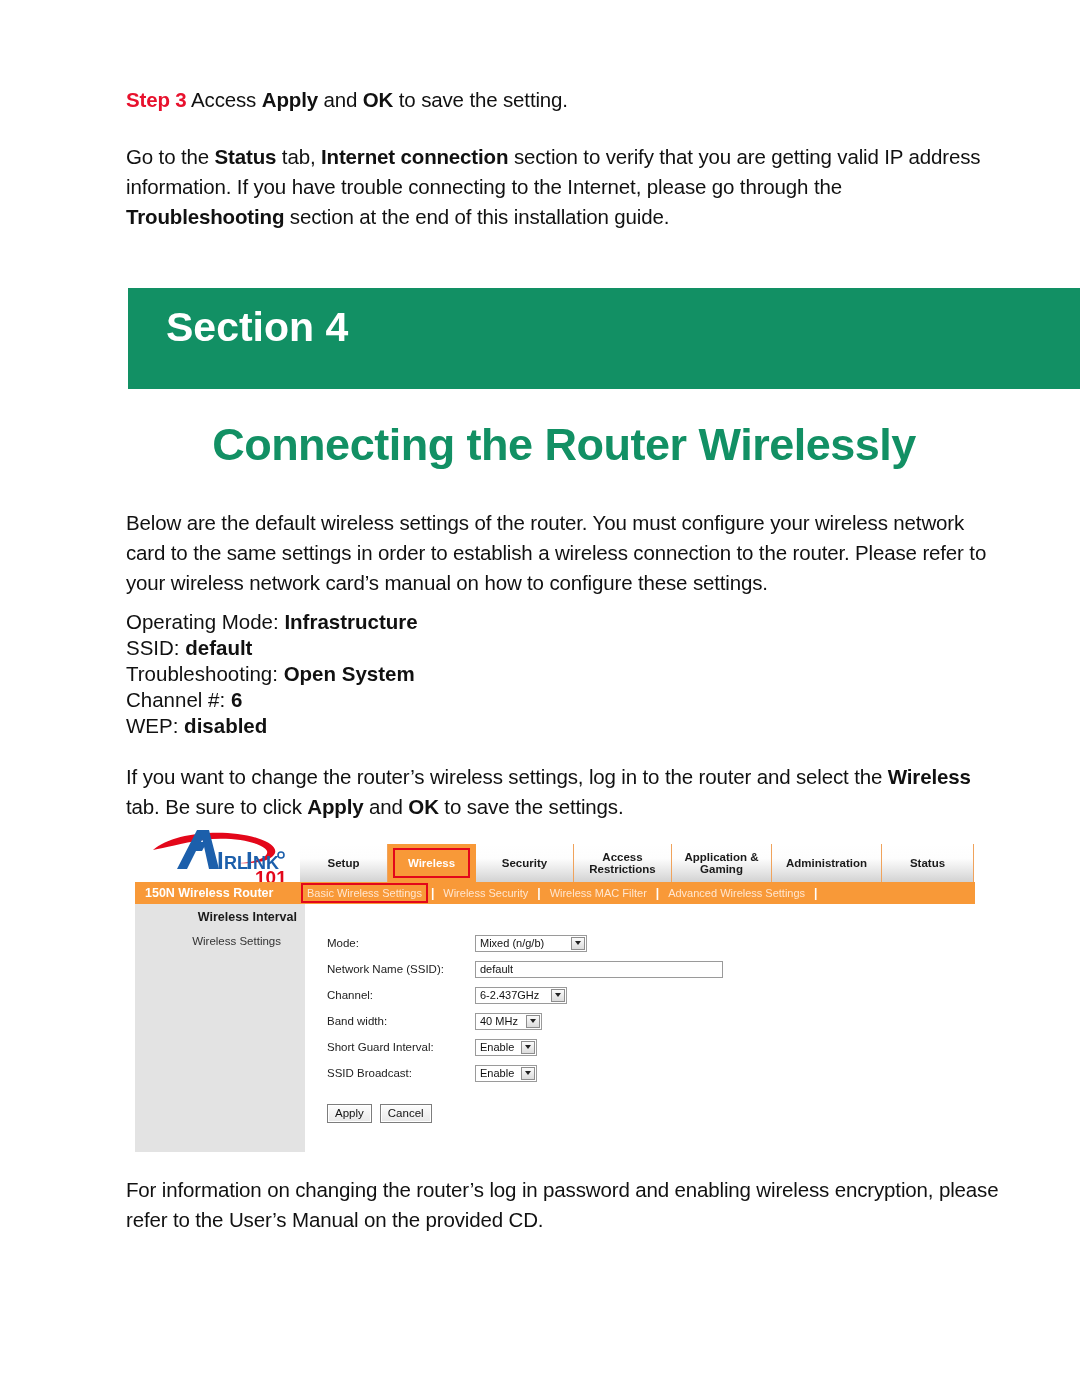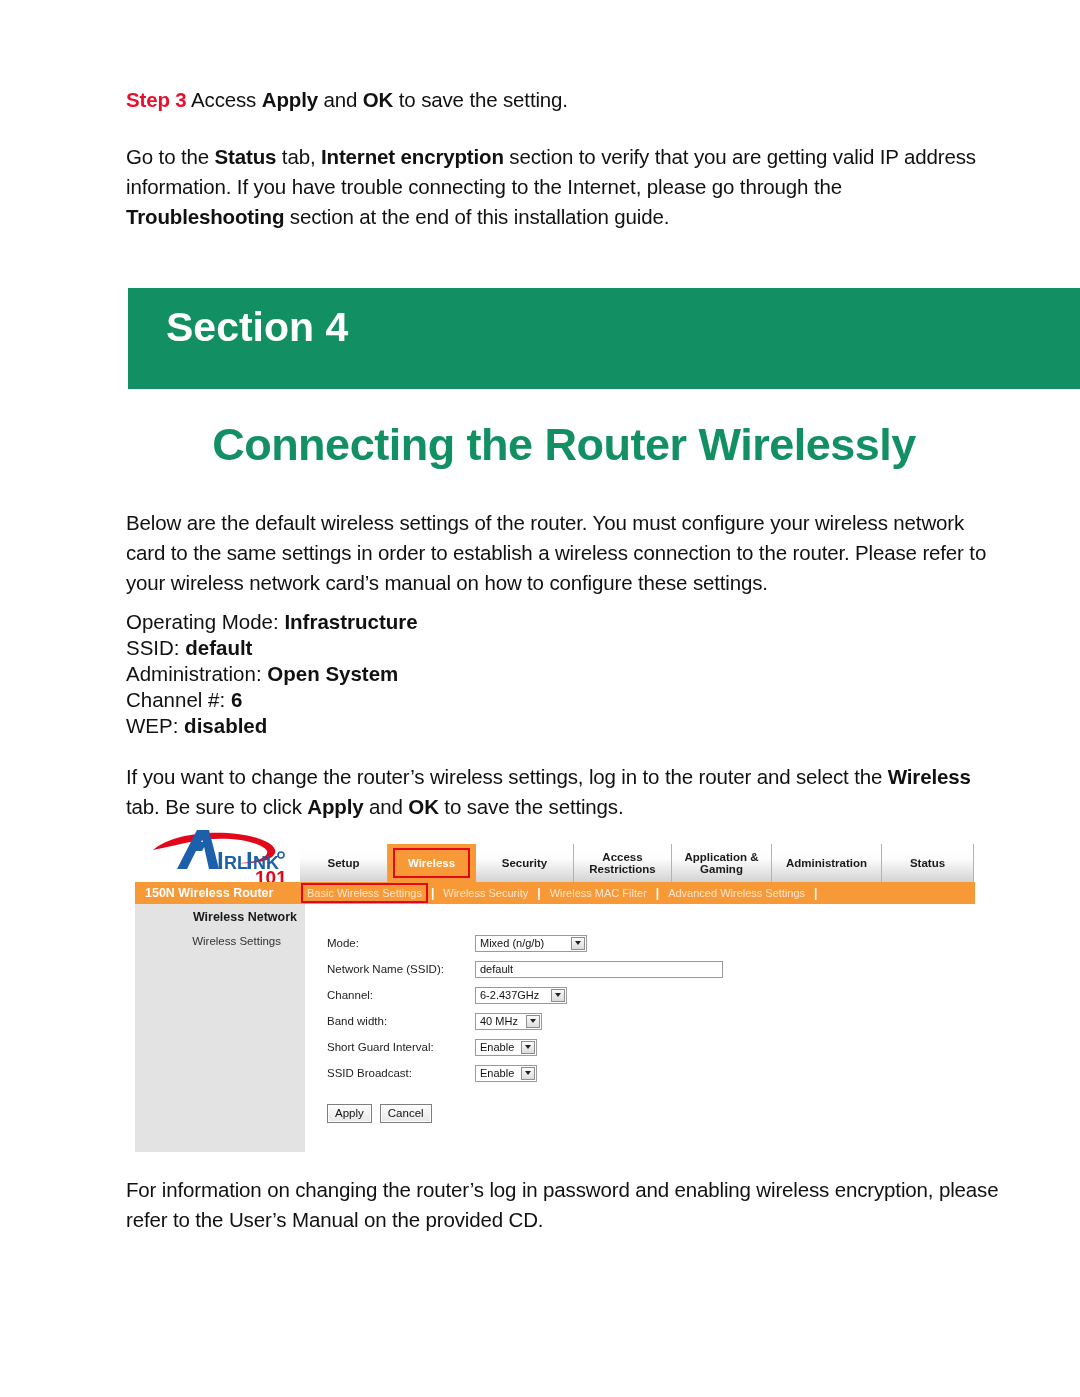--- a/index.html
+++ b/index.html
@@ -350,42 +350,42 @@
 </head>
 <body>
 
 <div class="page">
 
   <div class="prose" id="step3-line">
     <span class="step-label">Step 3</span><span> Access </span><b>Apply</b><span> and </span><b>OK</b><span> to save the setting.</span>
   </div>
 
   <div class="prose" id="status-paragraph">
-    <span>Go to the </span><b>Status</b><span> tab, </span><b>Internet encryption</b><span> section to verify that you are getting valid IP address information.  If you have trouble connecting to the Internet, please go through the </span><b>Troubleshooting</b><span> section at the end of this installation guide.</span>
+    <span>Go to the </span><b>Status</b><span> tab, </span><b>Internet connection</b><span> section to verify that you are getting valid IP address information.  If you have trouble connecting to the Internet, please go through the </span><b>Troubleshooting</b><span> section at the end of this installation guide.</span>
   </div>
 
   <div class="section-banner">
     <div class="section-banner-text">Section 4</div>
   </div>
 
   <div class="section-title">Connecting the Router Wirelessly</div>
 
   <div class="prose" id="intro-paragraph">Below are the default wireless settings of the router. You must configure your wireless network card to the same settings in order to establish a wireless connection to the router. Please refer to your wireless network card’s manual on how to configure these settings.</div>
 
   <div class="defaults-list">
     <div class="row">
       <span>Operating Mode:</span>
       <span class="val">Infrastructure</span>
     </div>
     <div class="row">
       <span>SSID:</span>
       <span class="val">default</span>
     </div>
     <div class="row">
-      <span>Administration:</span>
+      <span>Troubleshooting:</span>
       <span class="val">Open System</span>
     </div>
     <div class="row">
       <span>Channel #:</span>
       <span class="val">6</span>
     </div>
     <div class="row">
       <span>WEP:</span>
       <span class="val">disabled</span>
     </div>
@@ -453,21 +453,21 @@
           <div class="subnav-item"><span>Wireless MAC Filter</span></div>
           <div class="subnav-sep">|</div>
           <div class="subnav-item"><span>Advanced Wireless Settings</span></div>
           <div class="subnav-sep">|</div>
         </div>
       </div>
     </div>
 
     <div class="router-body">
       <div class="router-leftpanel">
-        <div class="panel-heading">Wireless Network</div>
+        <div class="panel-heading">Wireless Interval</div>
         <div class="panel-subheading">Wireless Settings</div>
       </div>
 
       <div class="form-area">
 
         <div class="form-row">
           <div class="form-label">Mode:</div>
           <div class="ctrl-select sel-mode">
             <span class="sel-text">Mixed (n/g/b)</span>
             <span class="arrow-box">

